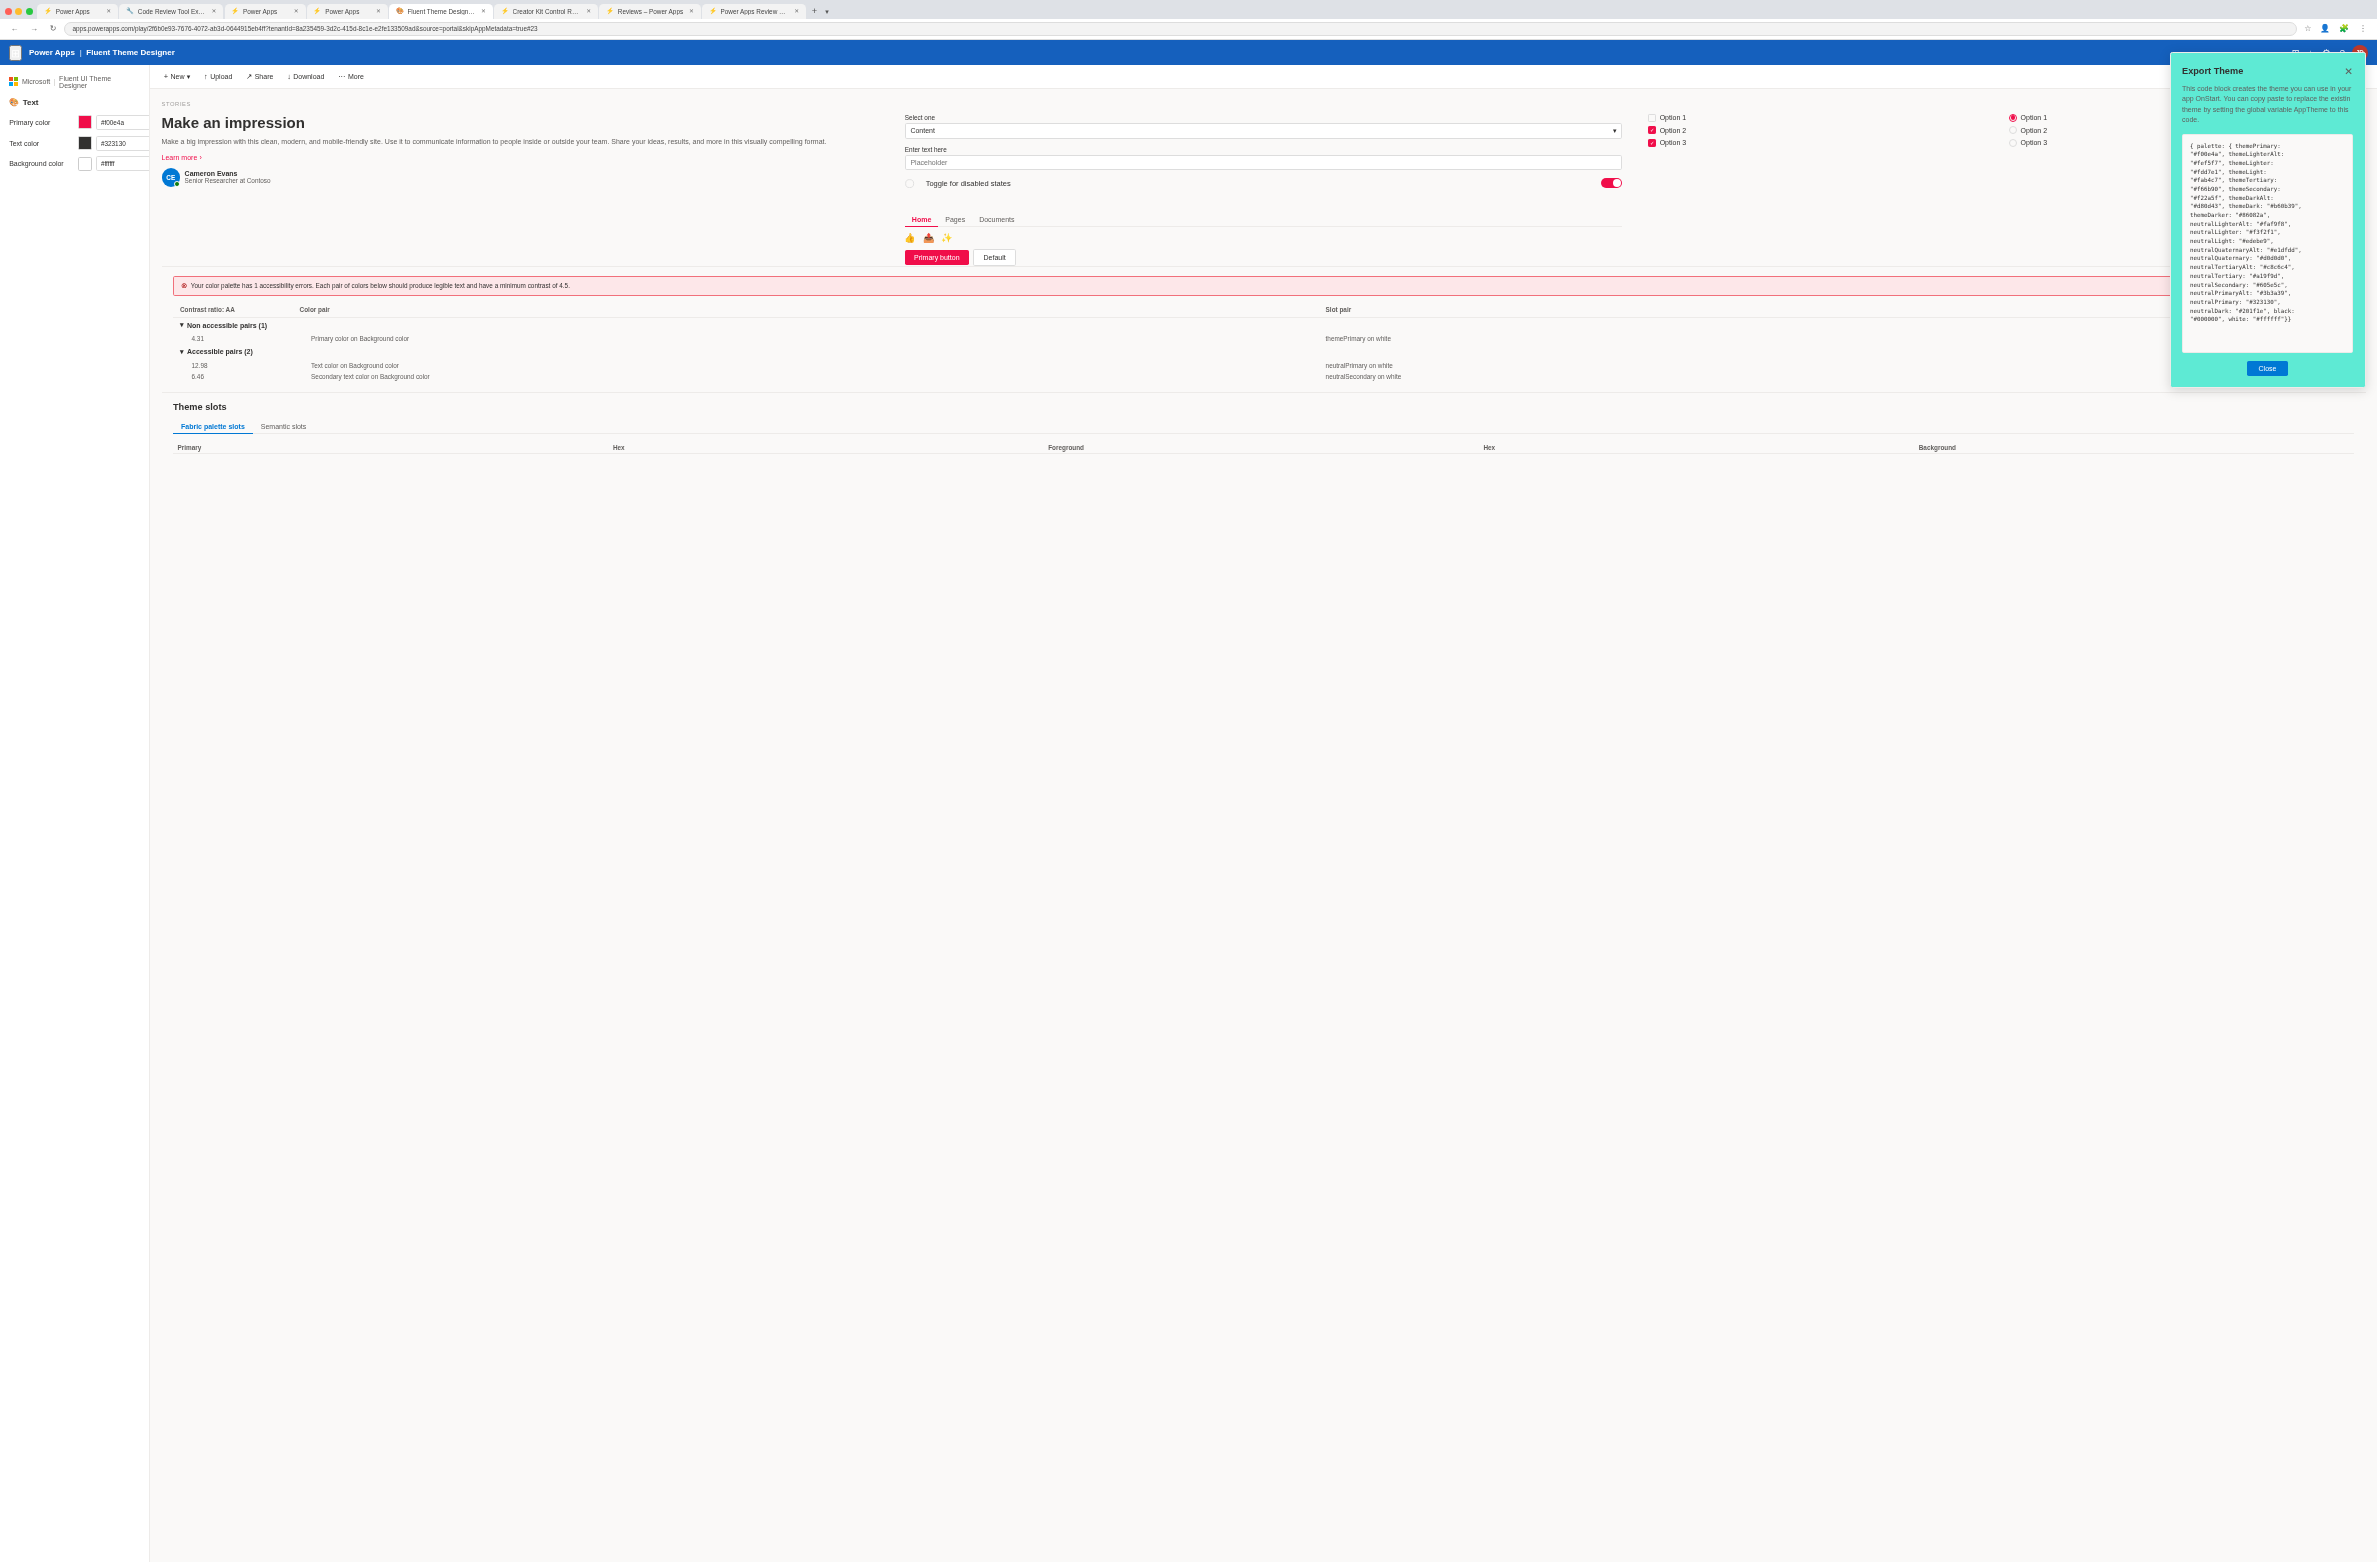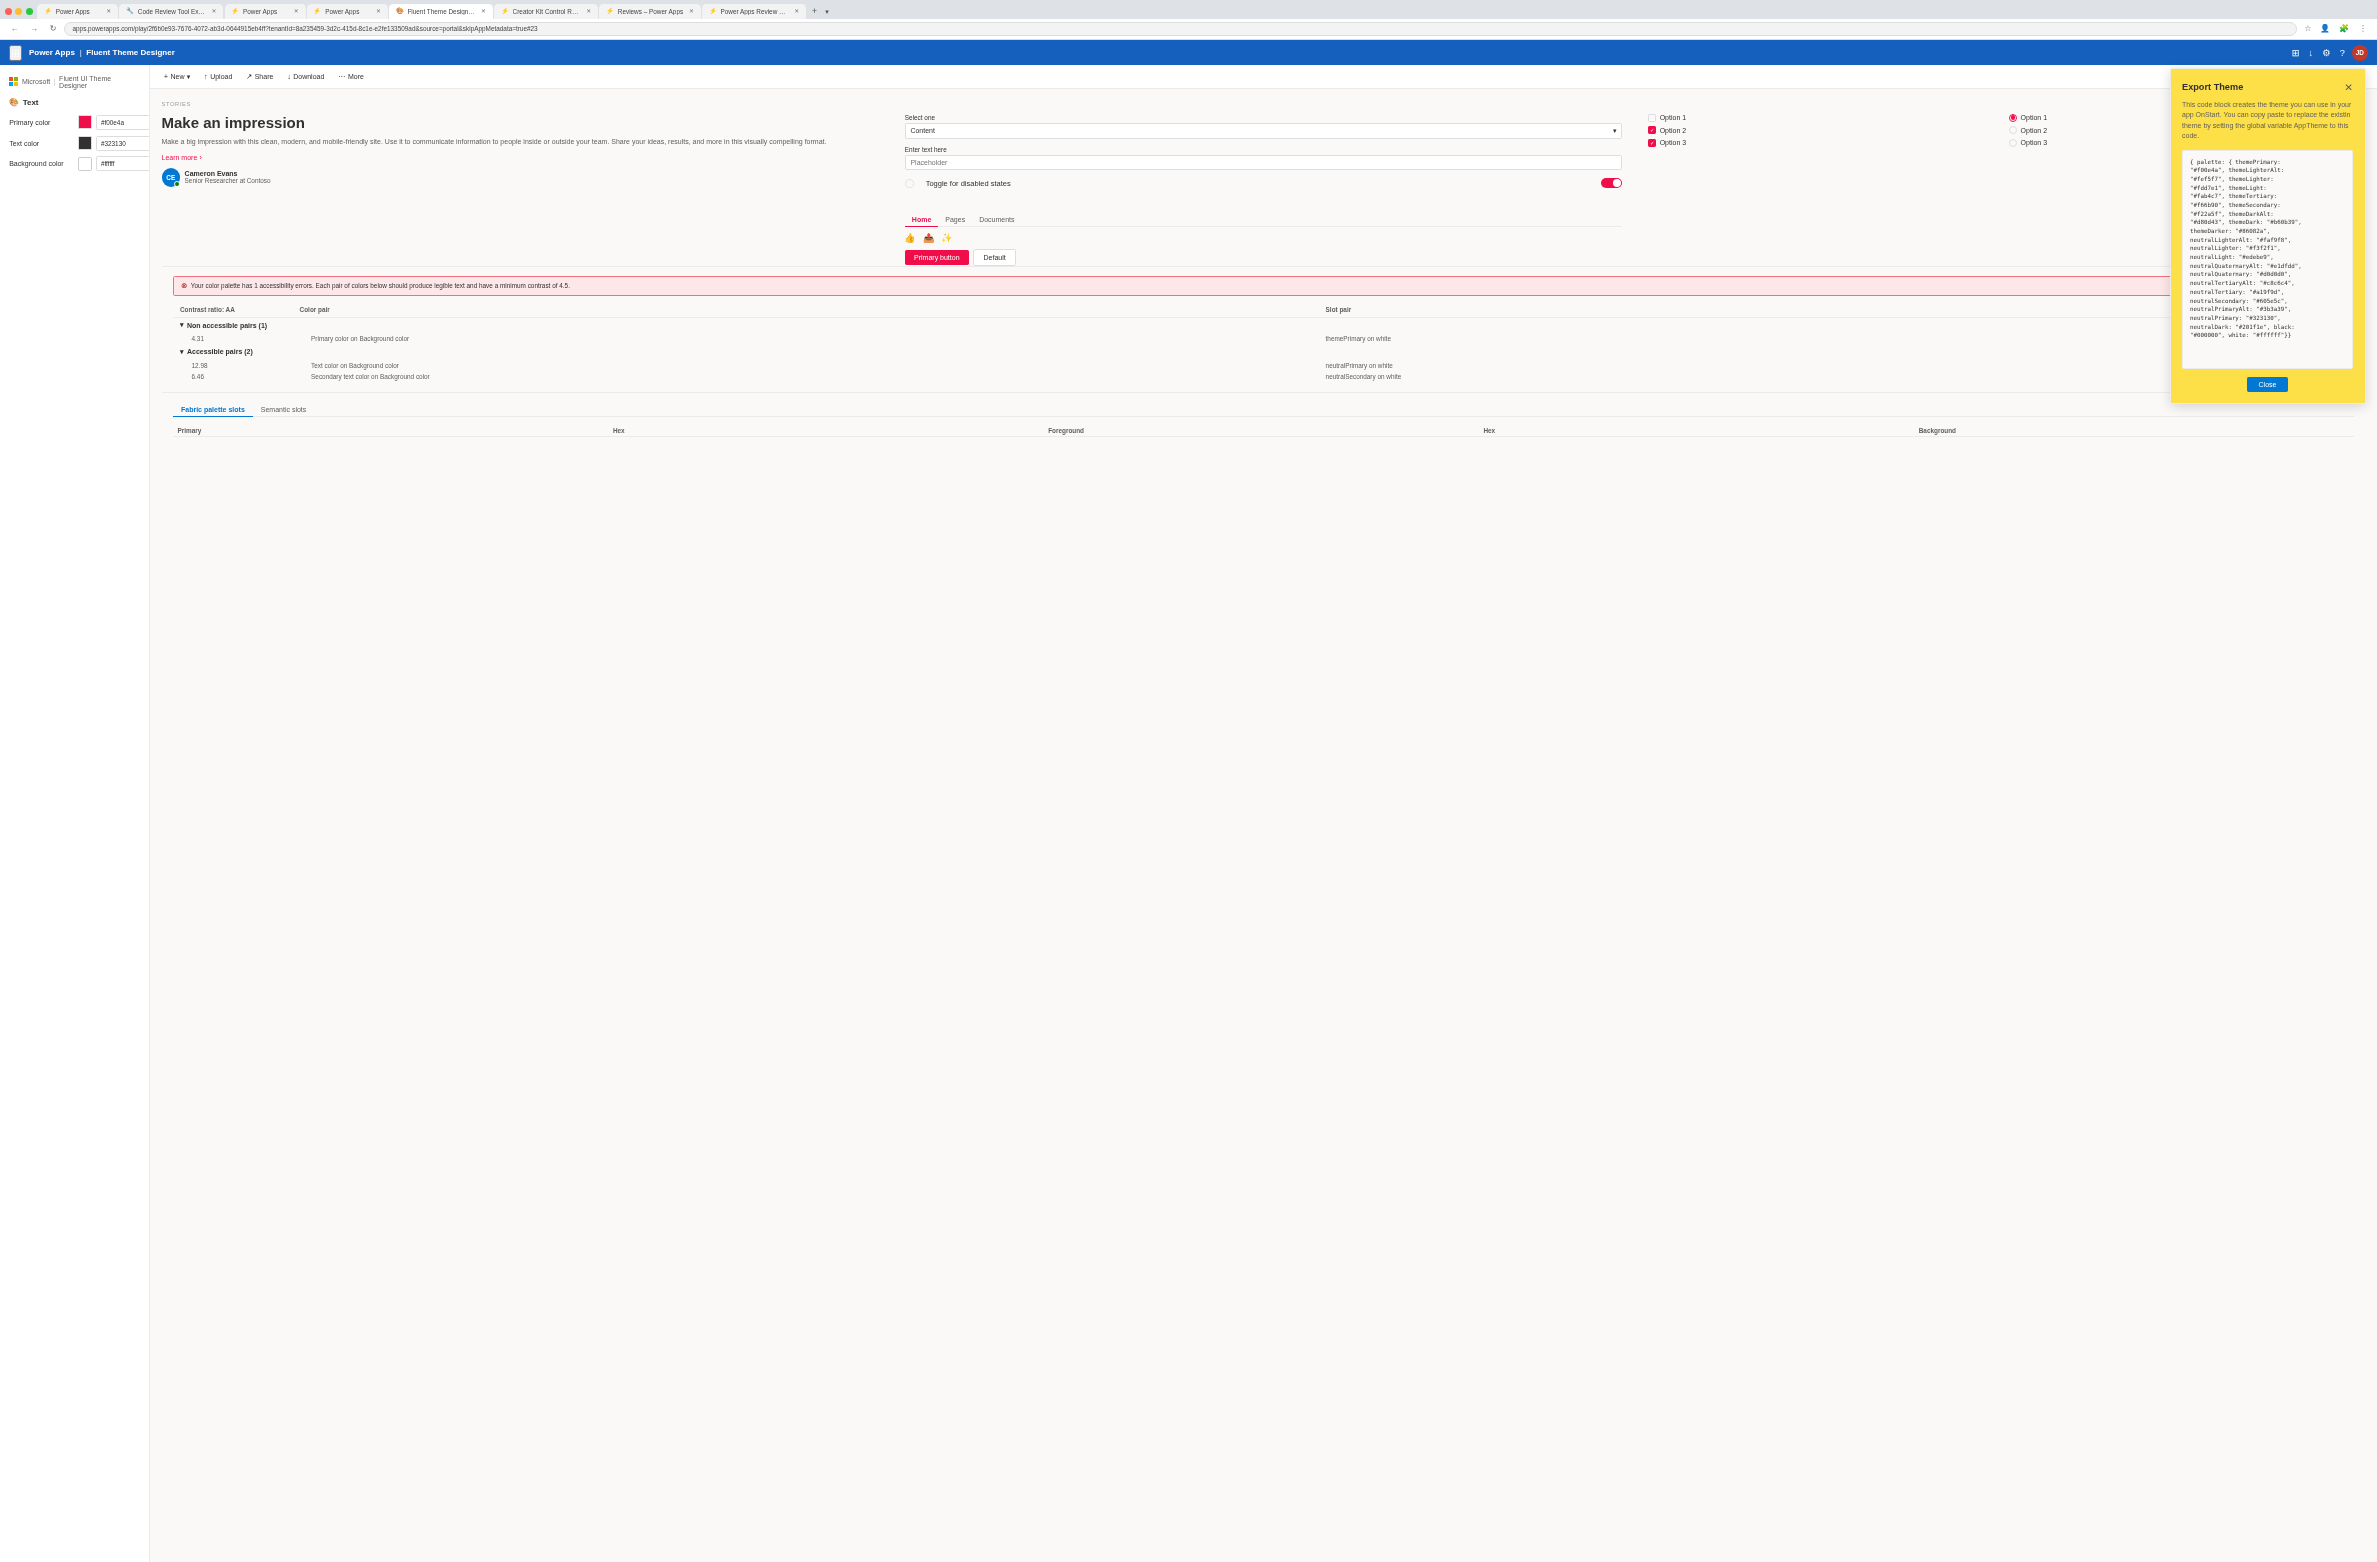--- a/index.html
+++ b/index.html
@@ -117,21 +117,21 @@
     .data-row { display: grid; grid-template-columns: 115px 1fr 1fr; gap: 4.6px; padding: 2.3px 18.5px; font-size: 6.4px; color: #605e5c; }
 
     
     .theme-slots-section { padding: 9.2px 11.5px; border-top: 0.6px solid #edebe9; }
     .slots-tabs { display: flex; gap: 0; border-bottom: 0.6px solid #edebe9; margin-bottom: 7px; }
     .slots-tab { padding: 3.5px 8px; font-size: 7px; cursor: pointer; color: #605e5c; border-bottom: 1.2px solid transparent; margin-bottom: -0.6px; }
     .slots-tab.active { color: #0078d4; border-bottom-color: #0078d4; font-weight: 600; }
     .slots-table-header { display: grid; grid-template-columns: 1fr 1fr 1fr 1fr 1fr; gap: 4.6px; padding: 2.3px 4.6px; font-size: 6.4px; color: #605e5c; font-weight: 600; border-bottom: 0.6px solid #edebe9; }
 
     
-    .export-panel { position: fixed; top: 68px; right: 11.5px; width: 196px; background: #fde047; border: 0.6px solid #edebe9; box-shadow: 0 2.3px 11.5px rgba(0,0,0,0.15); border-radius: 2.3px; z-index: 100; padding: 11.5px; }
+    .export-panel { position: fixed; top: 52px; right: 11.5px; width: 196px; background: #5eead4; border: 0.6px solid #edebe9; box-shadow: 0 2.3px 11.5px rgba(0,0,0,0.15); border-radius: 2.3px; z-index: 100; padding: 11.5px; }
     .export-panel-header { display: flex; align-items: center; justify-content: space-between; margin-bottom: 7px; }
     .export-panel-title { font-size: 9.2px; font-weight: 600; color: #323130; }
     .close-btn { background: none; border: none; font-size: 10.4px; color: #605e5c; cursor: pointer; }
     .export-panel-desc { font-size: 7px; color: #605e5c; line-height: 1.5; margin-bottom: 8px; }
     .code-block { background: #faf9f8; border: 0.6px solid #edebe9; border-radius: 1.7px; padding: 7px; font-size: 5.8px; color: #323130; font-family: 'Consolas', monospace; line-height: 1.5; height: 219px; overflow-y: auto; margin-bottom: 8px; white-space: pre-wrap; word-break: break-all; }
     .btn-close-panel { background: #0078d4; color: white; border: none; border-radius: 1.7px; padding: 4px 11.5px; font-size: 7px; cursor: pointer; display: block; margin: 0 auto; }
   </style>
 </head>
 <body>
 
@@ -421,20 +421,21 @@
           <span>neutralPrimary on white</span>
         </div>
         <div class="data-row">
           <span>6.46</span>
           <span>Secondary text color on Background color</span>
           <span>neutralSecondary on white</span>
         </div>
       </div>
 
       <div class="theme-slots-section">
+        <h2 class="section-heading">Theme slots</h2>
         <div class="slots-tabs">
           <div class="slots-tab active">Fabric palette slots</div>
           <div class="slots-tab">Semantic slots</div>
         </div>
         <div class="slots-table-header">
           <span>Primary</span>
           <span>Hex</span>
           <span>Foreground</span>
           <span>Hex</span>
           <span>Background</span>

